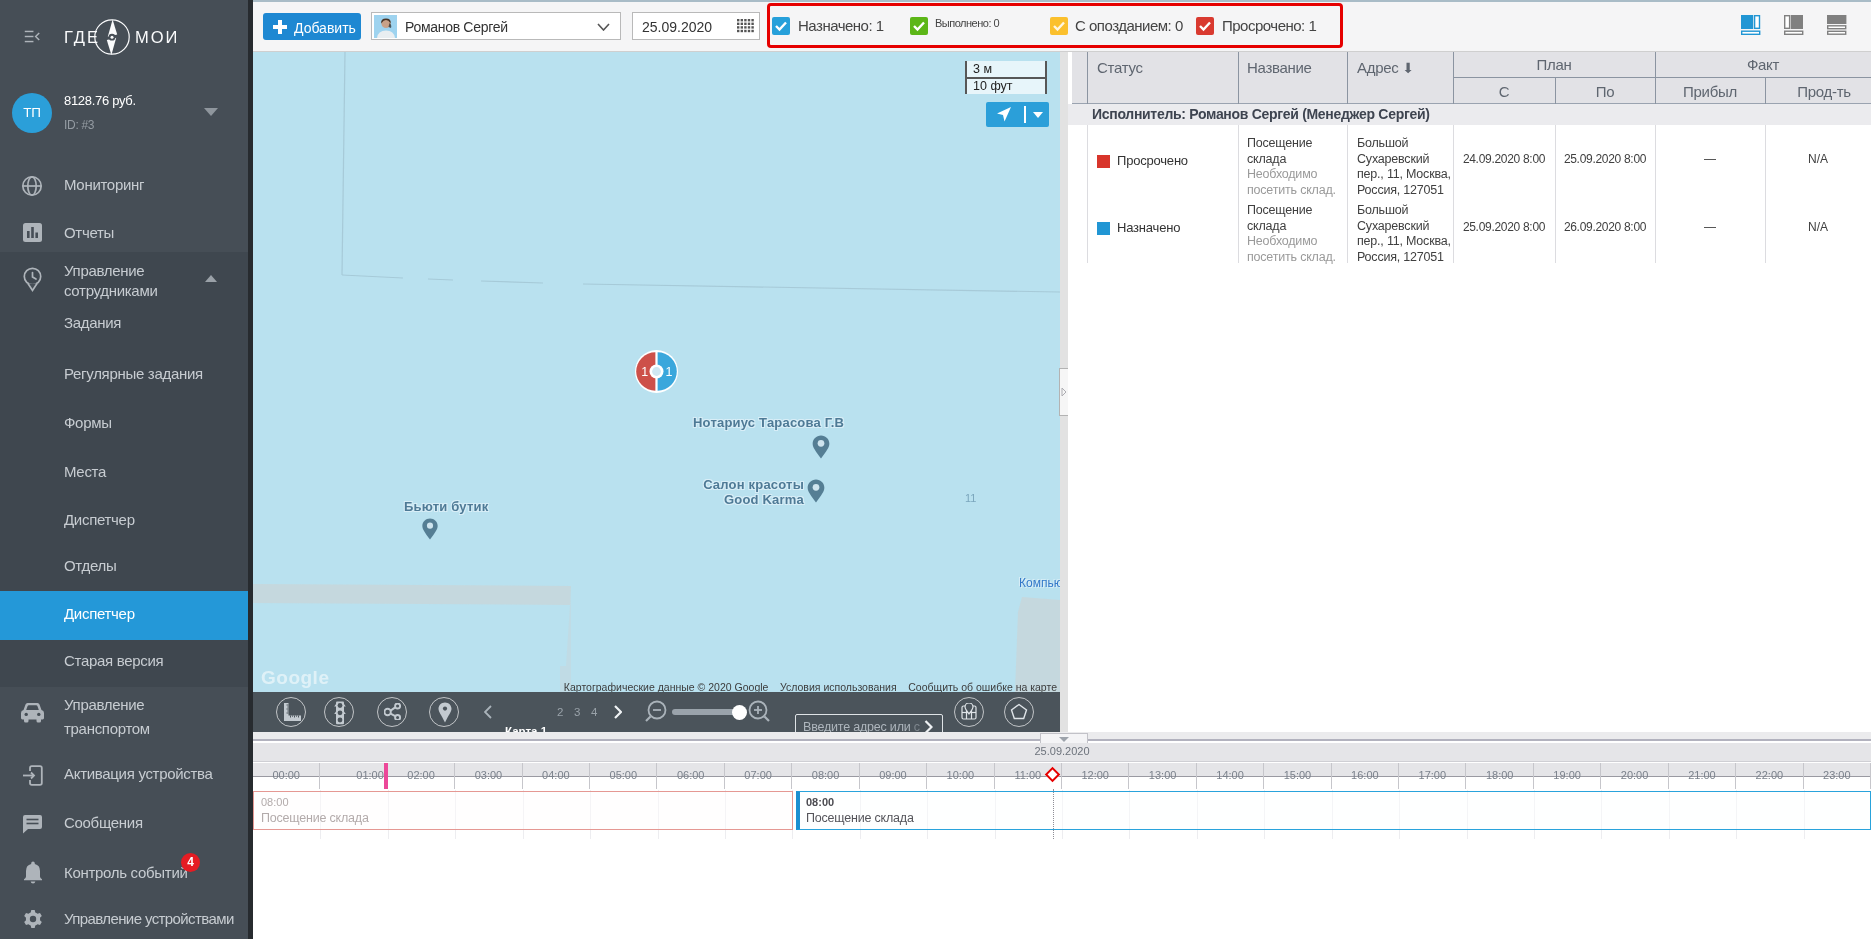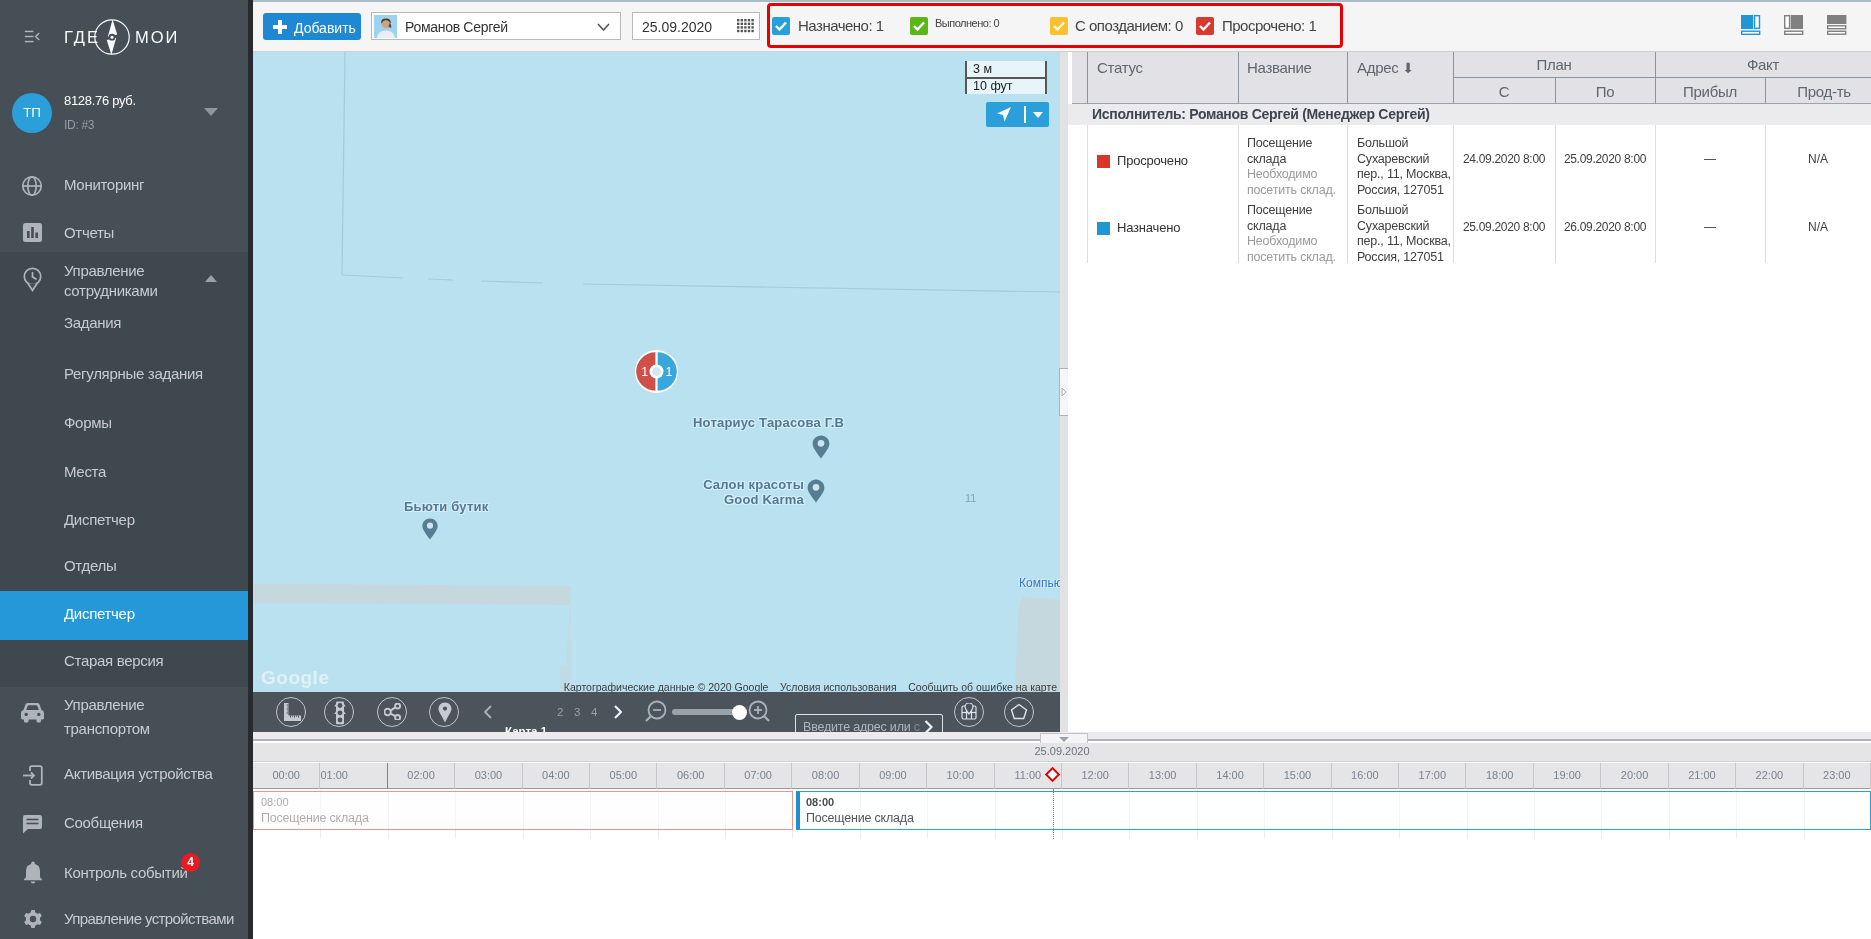--- a/index.html
+++ b/index.html
@@ -429,23 +429,23 @@
 
   <div class="abs" style="left:253px;top:732px;width:1618px;height:9px;background:#ebebed;border-bottom:2px solid #b2b2be;"></div>
   <div class="abs" style="left:1040px;top:733px;width:48px;height:11px;background:#f4f4f6;border:1px solid #c2c2c8;"></div>
   <div class="abs" style="left:1059px;top:737px;width:0;height:0;border-left:5px solid transparent;border-right:5px solid transparent;border-top:5px solid #9da3ab;"></div>
 
   <div class="abs" id="timeline" style="left:253px;top:743px;width:1618px;height:96px;">
 
     <div class="abs" style="left:0;top:0;width:1618px;height:19px;background:#e5e5e8;border-bottom:1px solid #cfcfd4;"></div>
     <div class="abs" style="left:0;top:2px;width:1618px;text-align:center;font-size:11px;color:#6d737c;">25.09.2020</div>
 
-    <div class="abs" id="hourrow" style="left:0;top:20px;width:1618px;height:26px;background:#e5e5e8;border-bottom:1px solid #9a9aa2;">
+    <div class="abs" id="hourrow" style="left:0;top:20px;width:1618px;height:14px;background:#e5e5e8;border-bottom:1px solid #9a9aa2;">
         <div class="abs" style="left:0.00px;top:0;width:67.42px;height:26px;border-right:1px solid #c6c6cb;color:#7b828c;font-size:11px;text-align:center;line-height:25px;">00:00</div>
-        <div class="abs" style="left:67.42px;top:0;width:67.42px;height:26px;border-right:1px solid #ec4899;color:#7b828c;font-size:11px;text-align:left;line-height:25px;">01:00</div>
+        <div class="abs" style="left:67.42px;top:0;width:67.42px;height:26px;border-right:4px solid #ec4899;color:#7b828c;font-size:11px;text-align:right;line-height:25px;">01:00</div>
         <div class="abs" style="left:134.83px;top:0;width:67.42px;height:26px;border-right:1px solid #c6c6cb;color:#7b828c;font-size:11px;text-align:center;line-height:25px;">02:00</div>
         <div class="abs" style="left:202.25px;top:0;width:67.42px;height:26px;border-right:1px solid #c6c6cb;color:#7b828c;font-size:11px;text-align:center;line-height:25px;">03:00</div>
         <div class="abs" style="left:269.67px;top:0;width:67.42px;height:26px;border-right:1px solid #c6c6cb;color:#7b828c;font-size:11px;text-align:center;line-height:25px;">04:00</div>
         <div class="abs" style="left:337.08px;top:0;width:67.42px;height:26px;border-right:1px solid #c6c6cb;color:#7b828c;font-size:11px;text-align:center;line-height:25px;">05:00</div>
         <div class="abs" style="left:404.50px;top:0;width:67.42px;height:26px;border-right:1px solid #c6c6cb;color:#7b828c;font-size:11px;text-align:center;line-height:25px;">06:00</div>
         <div class="abs" style="left:471.92px;top:0;width:67.42px;height:26px;border-right:1px solid #c6c6cb;color:#7b828c;font-size:11px;text-align:center;line-height:25px;">07:00</div>
         <div class="abs" style="left:539.33px;top:0;width:67.42px;height:26px;border-right:1px solid #c6c6cb;color:#7b828c;font-size:11px;text-align:center;line-height:25px;">08:00</div>
         <div class="abs" style="left:606.75px;top:0;width:67.42px;height:26px;border-right:1px solid #c6c6cb;color:#7b828c;font-size:11px;text-align:center;line-height:25px;">09:00</div>
         <div class="abs" style="left:674.17px;top:0;width:67.42px;height:26px;border-right:1px solid #c6c6cb;color:#7b828c;font-size:11px;text-align:center;line-height:25px;">10:00</div>
         <div class="abs" style="left:741.58px;top:0;width:67.42px;height:26px;border-right:1px solid #c6c6cb;color:#7b828c;font-size:11px;text-align:center;line-height:25px;">11:00</div>

